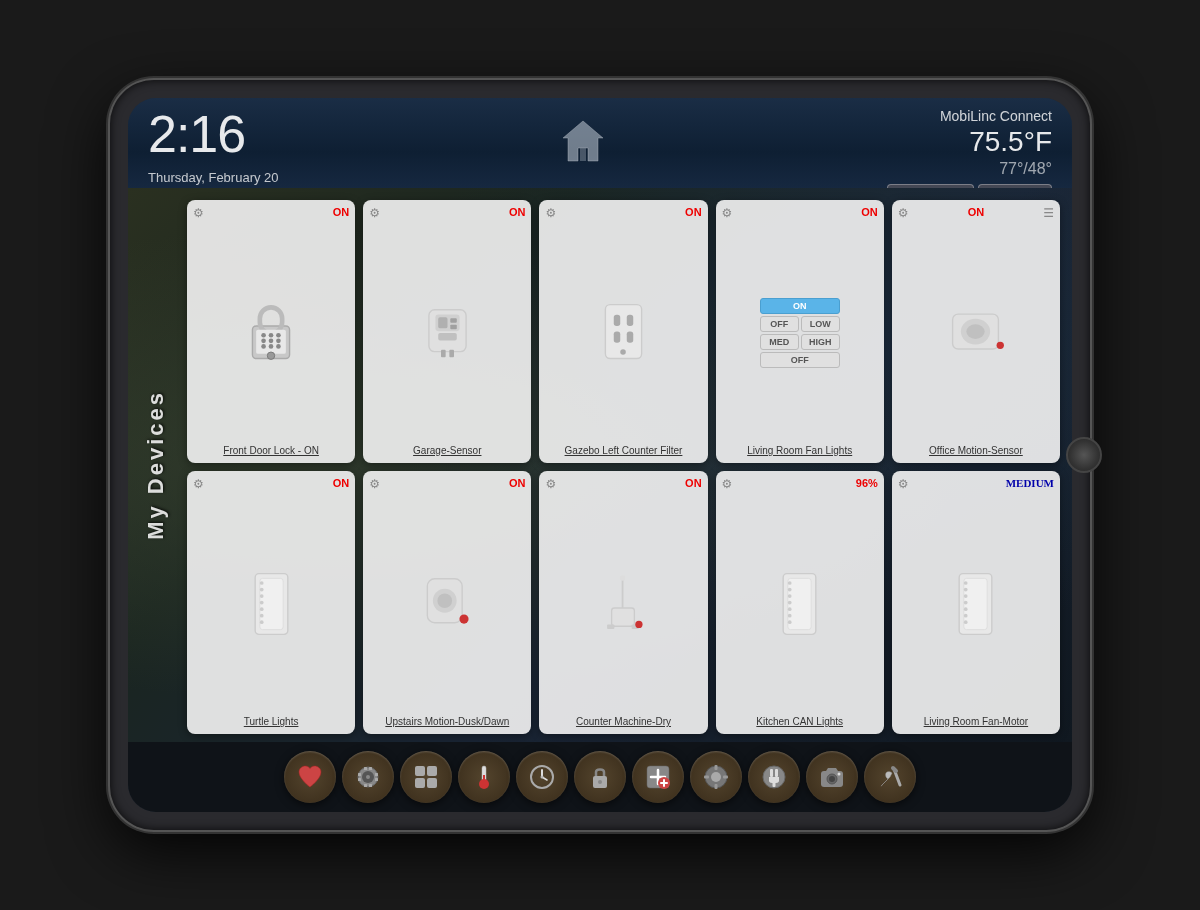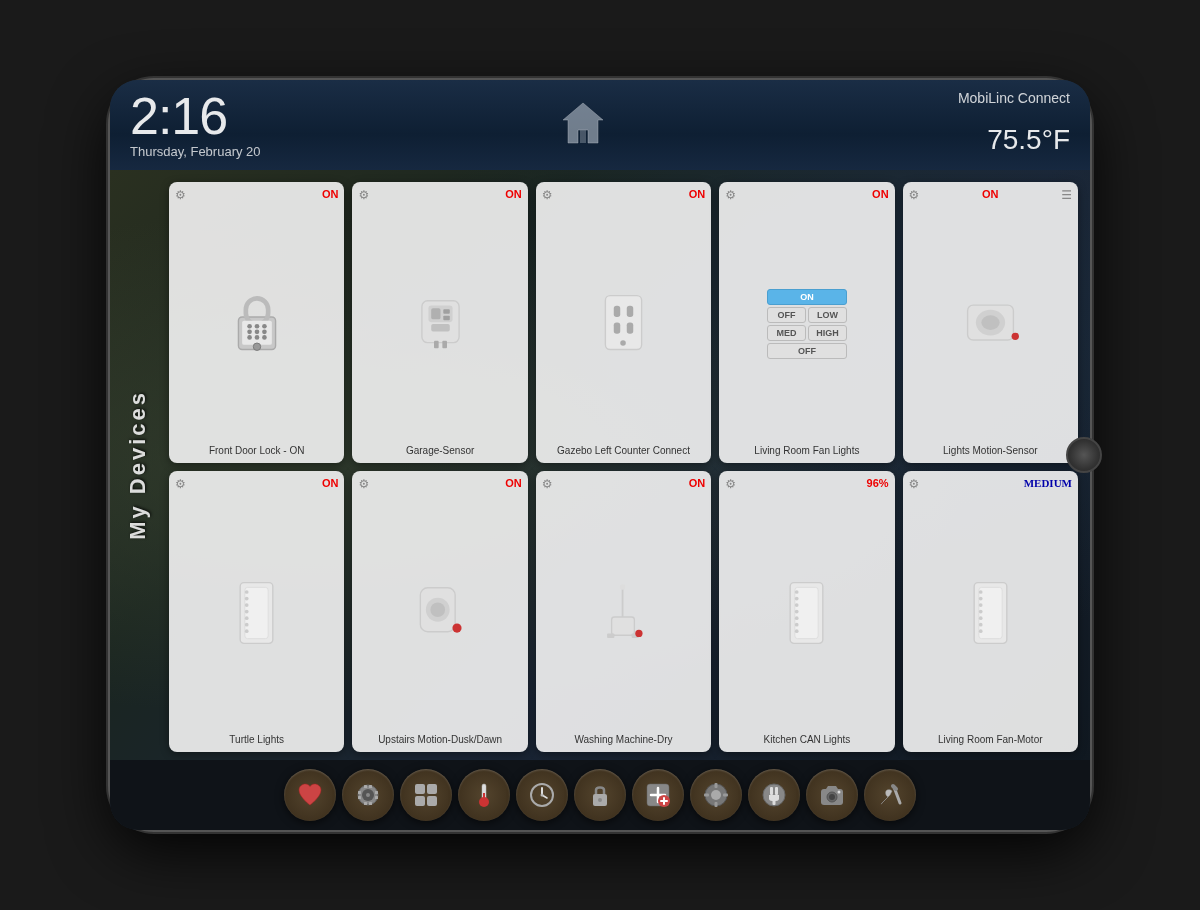--- a/index.html
+++ b/index.html
@@ -12,20 +12,21 @@
       height: 910px;
       overflow: hidden;
       font-family: -apple-system, 'Helvetica Neue', Arial, sans-serif;
     }
 
     .tablet-frame {
       width: 980px;
       height: 750px;
       background: #2a2a2e;
       border-radius: 44px;
+      padding: 18px;
       box-shadow:
         0 0 0 2px #555,
         0 0 0 4px #333,
         inset 0 0 10px rgba(0,0,0,0.8),
         0 20px 60px rgba(0,0,0,0.9);
       position: relative;
     }
 
     .tablet-screen {
       width: 100%;
@@ -72,41 +73,41 @@
       font-size: 52px;
       font-weight: 100;
       color: rgba(255,255,255,0.9);
       line-height: 1;
       letter-spacing: -1px;
     }
 
     .date-display {
       font-size: 13px;
       color: rgba(255,255,255,0.75);
-      margin-top: 2px;
+      margin-top: 10px;
     }
 
     .header-center {
       display: flex;
       align-items: center;
       padding-top: 8px;
     }
 
     .home-icon {
       width: 50px;
       height: 50px;
       opacity: 0.7;
     }
 
     .header-right {
       text-align: right;
       display: flex;
       flex-direction: column;
       align-items: flex-end;
-      gap: 20px;
+      gap: 4px;
     }
 
     .app-name {
       font-size: 14px;
       color: rgba(255,255,255,0.8);
     }
 
     .temperature {
       font-size: 28px;
       font-weight: 200;
@@ -240,20 +241,21 @@
       width: 100%;
     }
 
     .device-name {
       font-size: 10px;
       color: #333;
       text-align: center;
       font-weight: 500;
       margin-top: 2px;
       line-height: 1.2;
+      text-decoration: underline;
     }
 
     
     .img-lock {
       width: 60px;
       height: 65px;
     }
 
     .img-sensor {
       width: 65px;
@@ -445,21 +447,21 @@
                 <rect x="8" y="5" width="39" height="58" rx="5" fill="#e8e8e8" stroke="#ccc" stroke-width="1.5"></rect>
 
                 <rect x="17" y="16" width="7" height="12" rx="3" fill="#aaa"></rect>
                 <rect x="31" y="16" width="7" height="12" rx="3" fill="#aaa"></rect>
                 <rect x="17" y="34" width="7" height="12" rx="3" fill="#aaa"></rect>
                 <rect x="31" y="34" width="7" height="12" rx="3" fill="#aaa"></rect>
 
                 <circle cx="27" cy="56" r="3" fill="#aaa"></circle>
               </svg>
             </div>
-            <span class="device-name">Gazebo Left Counter Connect</span>
+            <span class="device-name">Gazebo Left Counter Filter</span>
           </div>
 
           <div class="device-card">
             <div class="device-card-header">
               <span class="gear-icon">⚙</span>
               <span class="device-status">ON</span>
             </div>
             <div class="device-image">
               <div class="fan-control">
                 <div class="fan-btn on-active">ON</div>
@@ -481,21 +483,21 @@
             </div>
             <div class="device-image">
               <svg class="img-motion" viewBox="0 0 70 60">
 
                 <rect x="10" y="10" width="50" height="38" rx="6" fill="#e0e0e0" stroke="#ccc" stroke-width="1.5"></rect>
                 <ellipse cx="35" cy="29" rx="16" ry="14" fill="#d0d0d0"></ellipse>
                 <ellipse cx="35" cy="29" rx="10" ry="8" fill="#c0c0c0"></ellipse>
                 <circle cx="62" cy="44" r="4" fill="#cc3333"></circle>
               </svg>
             </div>
-            <span class="device-name">Lights Motion-Sensor</span>
+            <span class="device-name">Office Motion-Sensor</span>
           </div>
 
           <div class="device-card">
             <div class="device-card-header">
               <span class="gear-icon">⚙</span>
               <span class="device-status">ON</span>
             </div>
             <div class="device-image">
               <svg class="img-switch" viewBox="0 0 45 75">
 
@@ -541,21 +543,21 @@
                 <rect x="15" y="40" width="25" height="20" rx="3" fill="#e0e0e0" stroke="#ccc" stroke-width="1.5"></rect>
 
                 <line x1="27" y1="40" x2="27" y2="8" stroke="#ccc" stroke-width="2"></line>
                 <circle cx="27" cy="7" r="3" fill="#ddd"></circle>
 
                 <rect x="10" y="58" width="8" height="5" rx="1" fill="#ccc"></rect>
                 <rect x="37" y="58" width="8" height="5" rx="1" fill="#ccc"></rect>
                 <circle cx="45" cy="58" r="4" fill="#cc3333"></circle>
               </svg>
             </div>
-            <span class="device-name">Washing Machine-Dry</span>
+            <span class="device-name">Counter Machine-Dry</span>
           </div>
 
           <div class="device-card">
             <div class="device-card-header">
               <span class="gear-icon">⚙</span>
               <span class="device-status percent">96%</span>
             </div>
             <div class="device-image">
               <svg class="img-switch" viewBox="0 0 45 75">
                 <rect x="5" y="5" width="35" height="65" rx="4" fill="#e8e8e8" stroke="#ccc" stroke-width="1.5"></rect>

